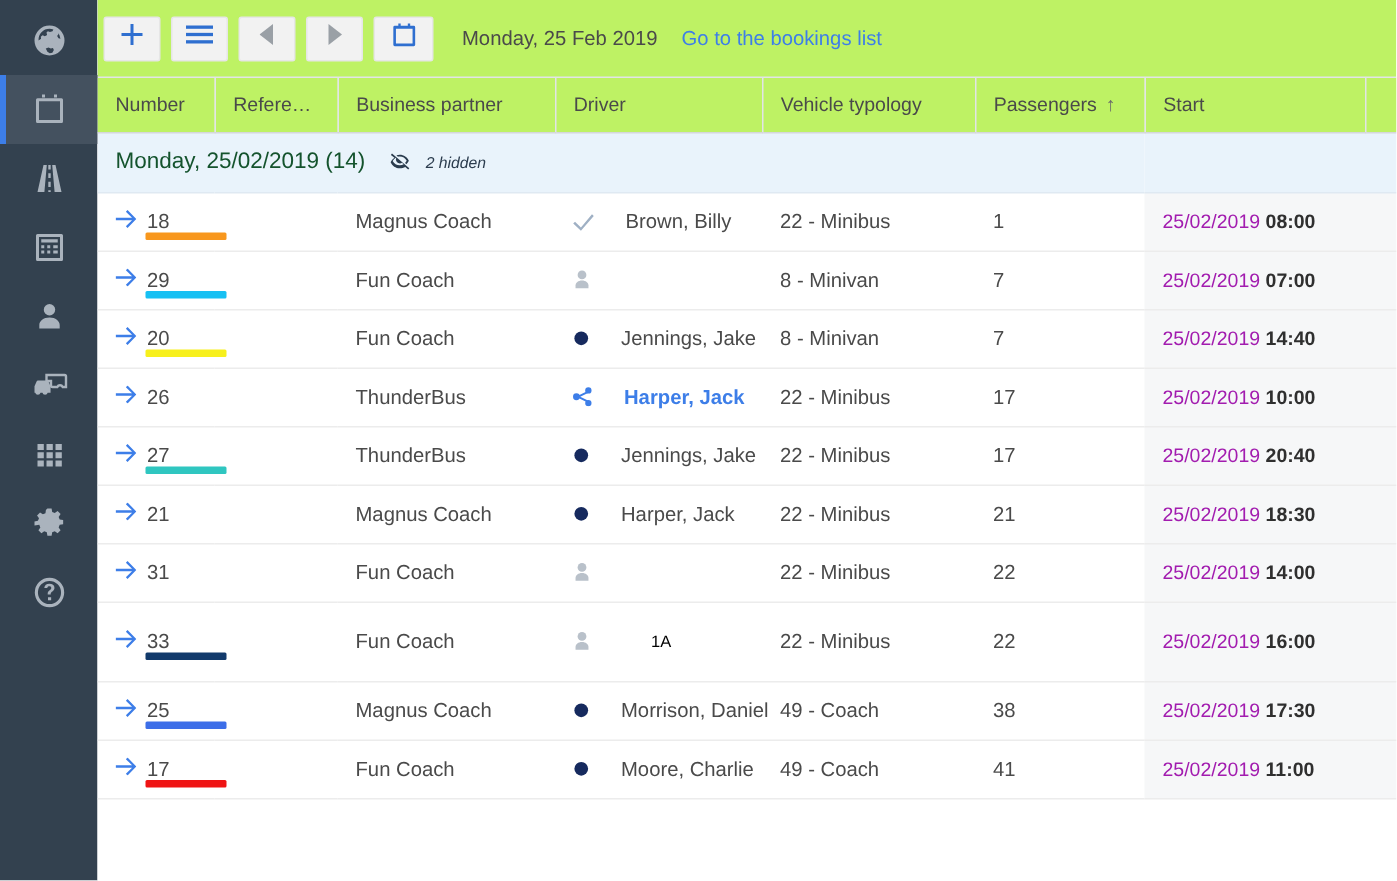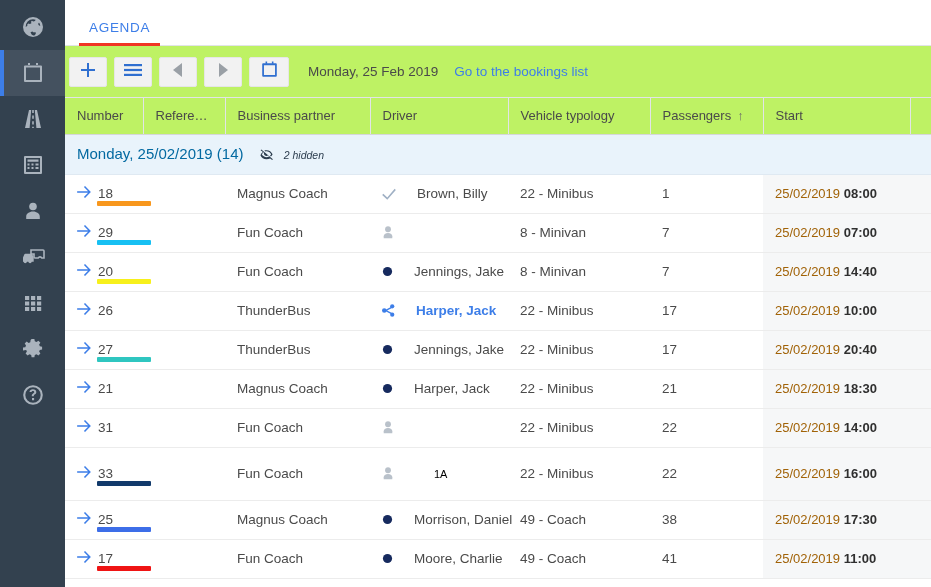--- a/index.html
+++ b/index.html
@@ -109,21 +109,21 @@
     white-space: nowrap;
   }
   tr.datarow { height: 39px; }
   tr.datarow.tall { height: 53px; }
   tr.grouprow td {
     background: #e9f3fb;
     height: 40px;
     border-bottom: 1px solid #dfe9f2;
   }
   .group-title {
-    color: #0369a1; font-size: 15px;
+    color: #14532d; font-size: 15px;
   }
   .group-hidden {
     color: #2b3c4e; font-size: 10.5px; font-style: italic;
     margin-left: 6px;
   }
   .group-eye { margin-left: 12px; vertical-align: -2px; }
 
   
   td.numcell { position: relative; padding-left: 14px; }
   .numwrap { display: flex; align-items: center; gap: 7px; }
@@ -136,21 +136,21 @@
   }
   tr.datarow.tall .colorbar { bottom: 14px; }
 
   
   .drvwrap { display: flex; align-items: center; gap: 21px; }
   .drv-name { font-size: 13.5px; color: #4a4a4a; }
   .drv-name.linked { color: #3d7ee8; font-weight: bold; }
   .drv-badge { color: #000000; font-size: 11px; margin-left: 19px; }
 
   .startcell { background: #f6f7f8; }
-  .start-date { color: #a16207; font-size: 13px; }
+  .start-date { color: #a21caf; font-size: 13px; }
   .start-time { color: #2f2f2f; font-weight: bold; font-size: 13px; }
   td.plaincell { font-size: 13.5px; color: #4a4a4a; }
 </style>
 </head>
 <body>
 
 <div class="app">
 
   <nav class="sidebar">
     <div class="side-item">
@@ -245,25 +245,20 @@
               <path d="M12 2.2a9.8 9.8 0 100 19.6 9.8 9.8 0 000-19.6zm0 2.1a7.7 7.7 0 110 15.4 7.7 7.7 0 010-15.4z"></path>
               <path d="M11.9 6.2c-1.9 0-3.2 1-3.4 2.8h2c.1-.7.6-1.1 1.4-1.1.8 0 1.3.4 1.3 1.1 0 .6-.3.9-1.1 1.5-.9.6-1.3 1.2-1.3 2.2v.6h2v-.4c0-.7.3-1 1.1-1.6.9-.6 1.4-1.3 1.4-2.4 0-1.7-1.4-2.7-3.4-2.7zM11 15.1h2.1v2.1H11z"></path>
             </g>
           </svg>
       </span>
     </div>
   </nav>
 
   <div class="main">
 
-    <div class="tabbar">
-      <div class="tab active">
-        <span>AGENDA</span>
-      </div>
-    </div>
 
     <div class="toolbar">
       <div class="tbtn">
         <span>
           <svg width="16" height="16" viewBox="0 0 16 16">
               <path d="M7 1h2v6h6v2H9v6H7V9H1V7h6z" fill="#2f6fd0"></path>
             </svg>
         </span>
       </div>
       <div class="tbtn">

